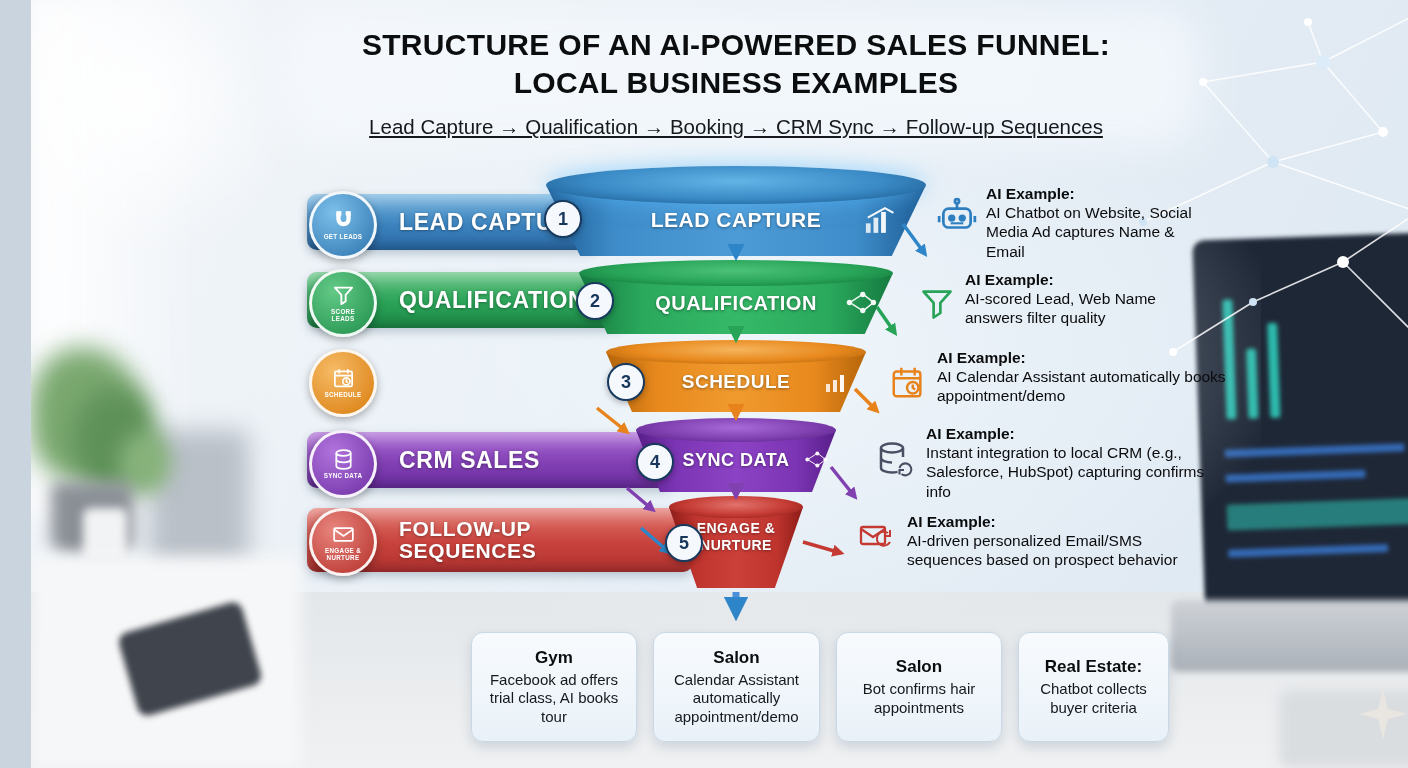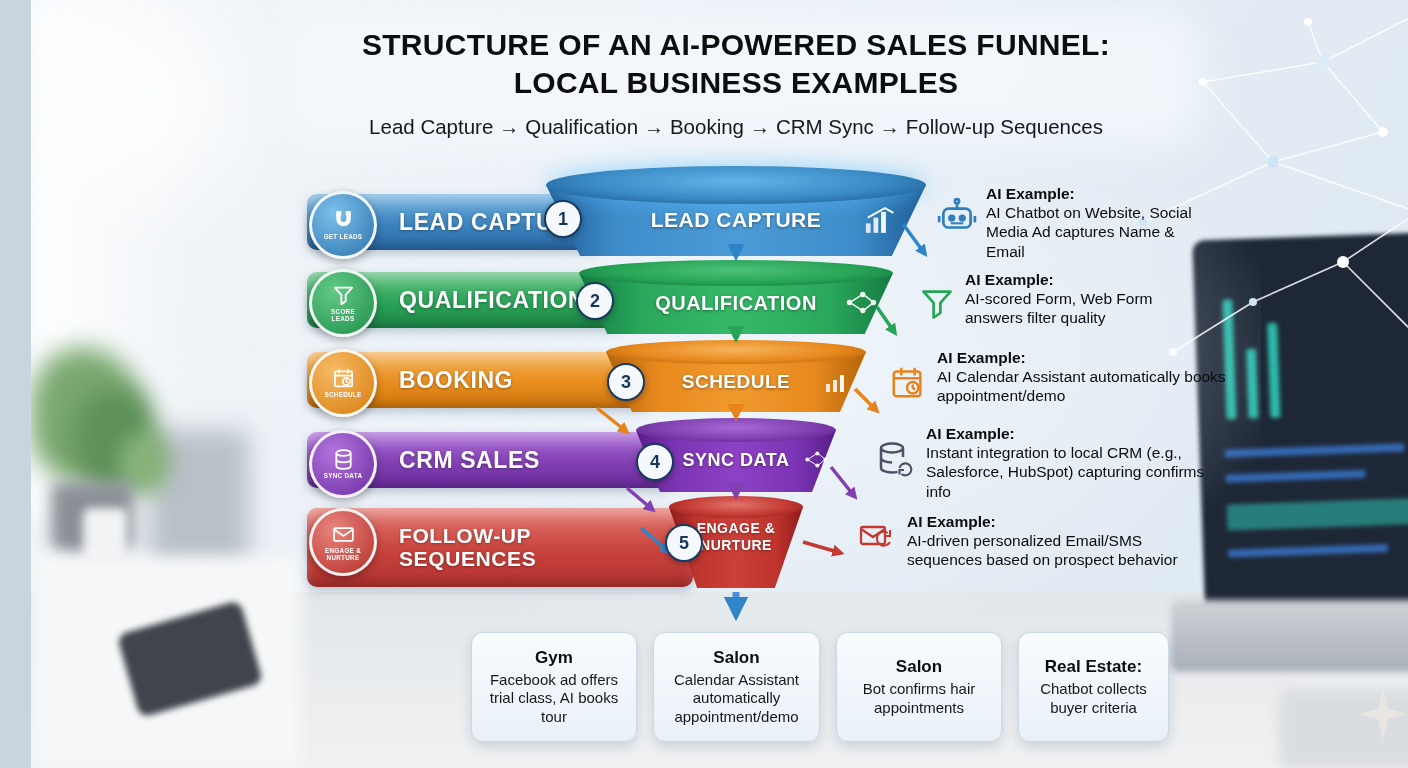--- a/index.html
+++ b/index.html
@@ -26,21 +26,21 @@
   .ls-line{position:absolute;background:#3a7bd5;border-radius:2px;opacity:.8;}
   .laptop-base{left:1140px;top:600px;width:268px;height:72px;background:linear-gradient(180deg,#cfd3d8,#aab0b8);filter:blur(3px);border-radius:8px 0 0 8px;}
   .kbd{left:1248px;top:690px;width:160px;height:78px;background:#dadde0;filter:blur(6px);border-radius:10px;}
   .wash-top{left:250px;top:8px;width:920px;height:140px;background:rgba(246,250,253,.75);filter:blur(22px);border-radius:40px;}
   .wash-mid{left:220px;top:130px;width:1010px;height:500px;background:radial-gradient(ellipse at 50% 45%,rgba(240,247,252,.8) 0%,rgba(240,247,252,0) 75%);}
   .sparkle{left:1328px;top:688px;width:48px;height:52px;background:#eae6e1;opacity:.9;
     clip-path:polygon(50% 0%,60% 40%,100% 50%,60% 60%,50% 100%,40% 60%,0% 50%,40% 40%);}
 
   
   .title{left:200px;top:26px;width:1010px;text-align:center;font-size:30px;font-weight:700;color:#0c0d0f;line-height:1.28;letter-spacing:.3px;z-index:6;}
-  .subtitle{left:200px;top:115px;width:1010px;text-align:center;font-size:20.5px;color:#15181c;z-index:6;}
+  .subtitle{left:200px;top:115px;width:1010px;text-align:center;font-size:20.5px;color:#15181c;z-index:6;text-decoration:underline;}
 
   
   .bar{position:absolute;height:56px;border-radius:10px;z-index:3;display:flex;align-items:center;
     box-shadow:inset 0 12px 16px -6px rgba(255,255,255,.45),inset 0 -10px 14px -8px rgba(0,0,0,.3),0 4px 10px rgba(40,70,100,.25);}
   .bar.s1{background:linear-gradient(180deg,#6fb0dd 0%,#3c83be 55%,#2a6aa8 100%);}
   .bar.s2{background:linear-gradient(180deg,#5cc07c 0%,#2aa257 55%,#1d8a48 100%);}
   .bar.s3{background:linear-gradient(180deg,#f4b055 0%,#e88d1e 55%,#d4790f 100%);}
   .bar.s4{background:linear-gradient(180deg,#a968d4 0%,#8240b4 55%,#6b2da0 100%);}
   .bar.s5{background:linear-gradient(180deg,#e2756d 0%,#c8423c 55%,#b23230 100%);}
   .bar-label{color:#fff;font-weight:700;font-size:23px;letter-spacing:.6px;margin-left:92px;line-height:1.05;text-shadow:0 1px 3px rgba(0,0,0,.35);}
@@ -157,27 +157,24 @@
     <div>LOCAL BUSINESS EXAMPLES</div>
   </div>
   <div class="abs subtitle">Lead Capture → Qualification → Booking → CRM Sync → Follow-up Sequences</div>
 
   <div class="bar s1" style="left:276px;top:194px;width:292px;">
     <span class="bar-label">LEAD CAPTURE</span>
   </div>
   <div class="bar s2" style="left:276px;top:272px;width:318px;">
     <span class="bar-label">QUALIFICATION</span>
   </div>
-  <div class="bar s3" style="left:276px;top:352px;width:342px;">
-    <span class="bar-label">BOOKING</span>
-  </div>
   <div class="bar s4" style="left:276px;top:432px;width:366px;">
     <span class="bar-label">CRM SALES</span>
   </div>
-  <div class="bar s5" style="left:276px;top:508px;width:386px;height:79px;">
+  <div class="bar s5" style="left:276px;top:508px;width:386px;height:64px;">
     <span class="bar-label bar5-label">FOLLOW-UP SEQUENCES</span>
   </div>
 
   <div class="iconc s1" style="left:278px;top:191px;">
     <svg viewBox="0 0 32 32" width="23" height="23">
         <path d="M9 6v8a7 7 0 0 0 14 0V6" fill="none" stroke="#fff" stroke-width="6"></path>
         <rect x="6" y="3" width="7" height="6" fill="#fff"></rect>
         <rect x="19" y="3" width="7" height="6" fill="#fff"></rect>
       </svg>
     <div class="icap">GET LEADS</div>
@@ -327,21 +324,21 @@
     <div>AI Chatbot on Website, Social Media Ad captures Name &amp; Email</div>
   </div>
 
   <div class="ex-icon" style="left:888px;top:286px;">
     <svg viewBox="0 0 32 32" width="36" height="36">
         <path d="M4 5h24l-9 10v9l-6 4V15z" fill="none" stroke="#27a457" stroke-width="2.4" stroke-linejoin="round"></path>
       </svg>
   </div>
   <div class="ex-text" style="left:934px;top:270px;width:242px;">
     <div class="ex-title">AI Example:</div>
-    <div>AI-scored Form, Web Form answers filter quality</div>
+    <div>AI-scored Lead, Web Name answers filter quality</div>
   </div>
 
   <div class="ex-icon" style="left:858px;top:364px;">
     <svg viewBox="0 0 40 40" width="38" height="38" fill="none" stroke="#e8821a" stroke-width="2.6">
         <rect x="5" y="8" width="28" height="26" rx="3"></rect>
         <path d="M5 15h28M13 4v8M27 4v8"></path>
         <circle cx="25" cy="25" r="6"></circle>
         <path d="M25 21.5v3.5l2.5 2"></path>
       </svg>
   </div>

